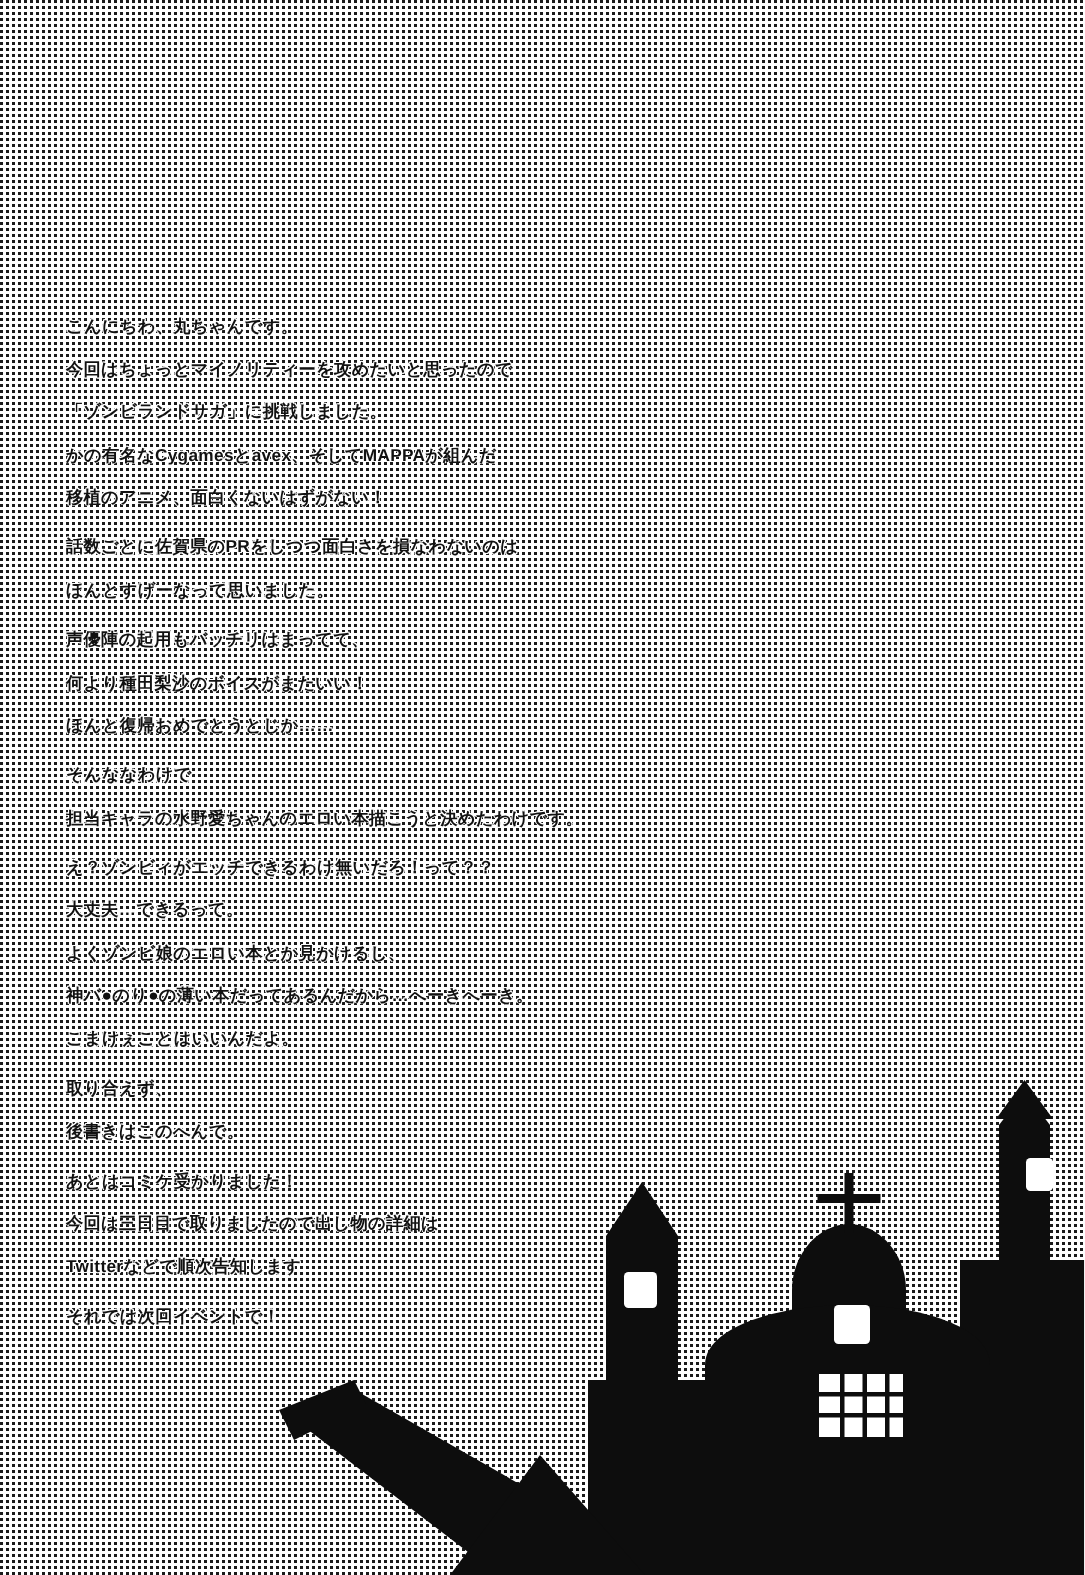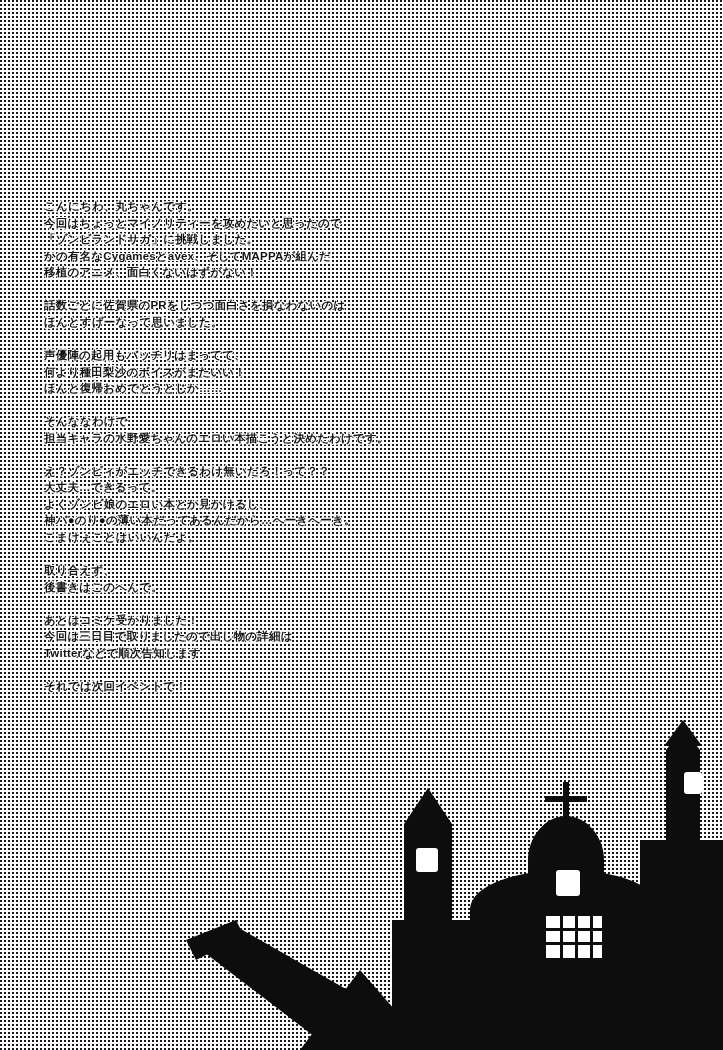--- a/index.html
+++ b/index.html
@@ -36,20 +36,21 @@
   #afterword .para {
     margin: 0 0 16.4px 0;
   }
   #afterword .line {
     display: block;
     text-shadow:
        0.6px 0 0 #ffffff, -0.6px 0 0 #ffffff,
        0 0.6px 0 #ffffff, 0 -0.6px 0 #ffffff,
        0.6px 0.6px 0 #ffffff, -0.6px -0.6px 0 #ffffff,
        0.6px -0.6px 0 #ffffff, -0.6px 0.6px 0 #ffffff;
+    margin-top: 12px;
   }
   
   #artwork {
     position: absolute;
     left: 0;
     bottom: 0;
     width: 723px;
     height: 330px;
     pointer-events: none;
   }

